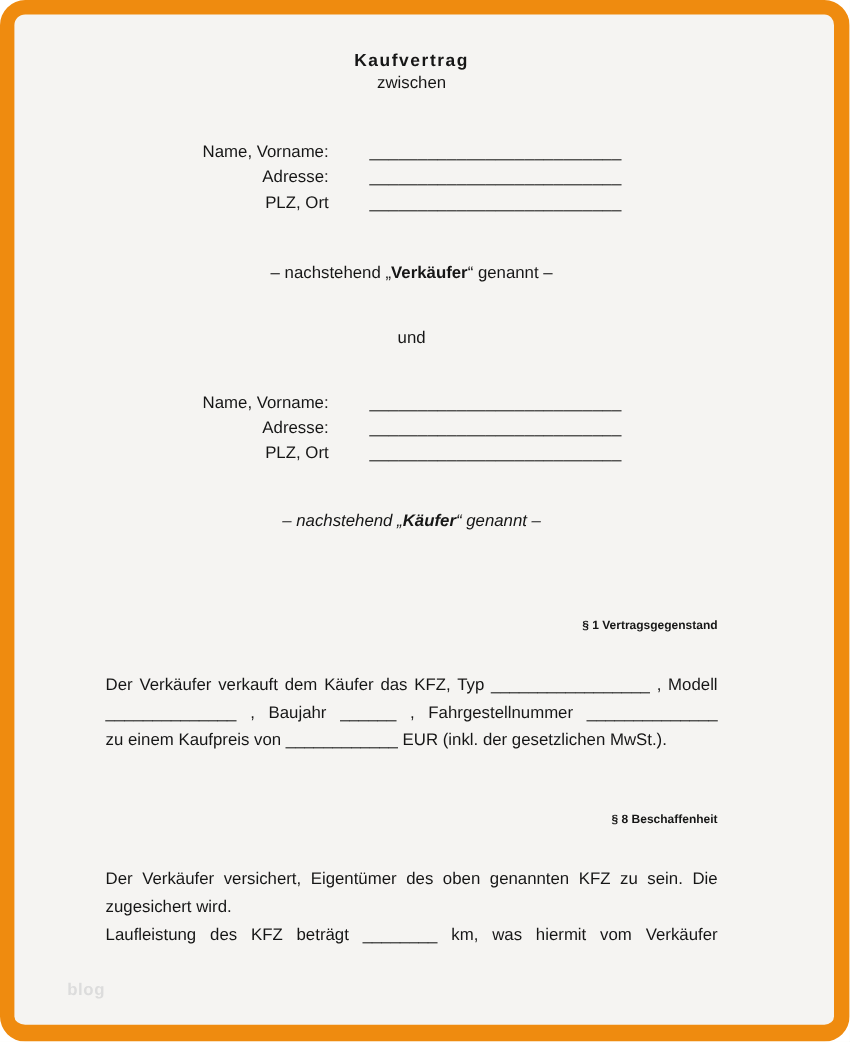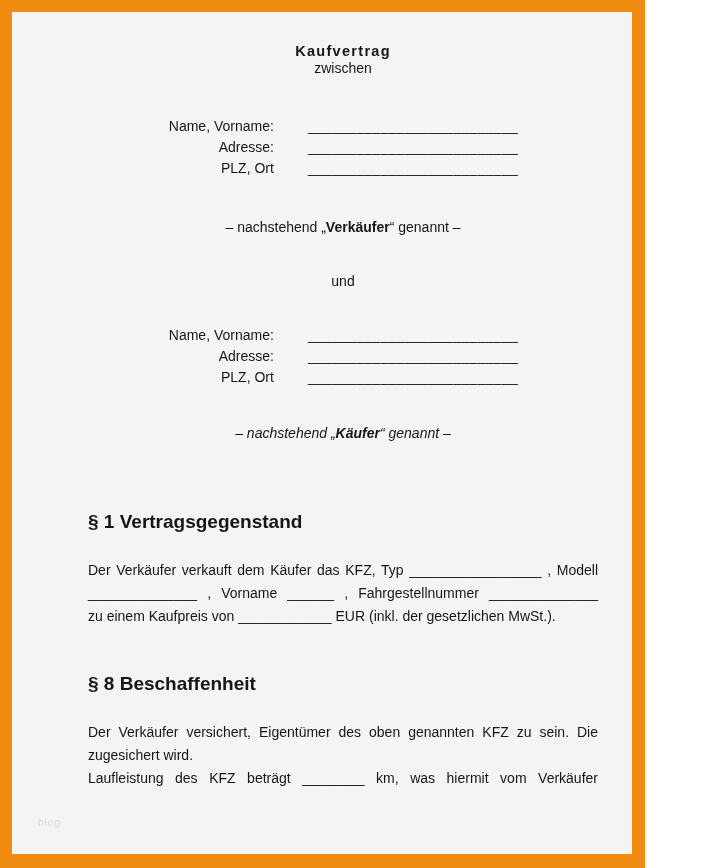--- a/index.html
+++ b/index.html
@@ -1,28 +1,29 @@
 <!DOCTYPE html>
 <html><head>
 <meta charset="utf-8">
 <style>
   html, body { margin: 0; padding: 0; background: #ffffff; }
   .frame {
-    width: 645px;
+    width: 708px;
     height: 868px;
     box-sizing: border-box;
     border-style: solid;
     border-color: #ef8b0f;
     border-width: 12px 13px 14px 12px;
     background: #f5f4f2;
     position: relative;
     overflow: hidden;
     font-family: "Liberation Sans", "DejaVu Sans", sans-serif;
     font-size: 14px;
     color: #161616;
+    border-radius: 21px;
   }
   .content {
     margin-left: 76px;
     width: 510px;
     padding-top: 31px;
   }
   .doc-title {
     margin: 0;
     text-align: center;
     font-size: 14.5px;
@@ -36,42 +37,43 @@
   .form-block { width: fit-content; margin: 40px auto 0 auto; }
   .form-block.buyer { margin-top: 36px; }
   .form-row { display: flex; line-height: 21px; white-space: pre; }
   .form-label { display: inline-block; width: 106px; text-align: right; }
   .form-line { letter-spacing: 0.3px; margin-left: 34px; }
   .designation { text-align: center; margin-top: 40px; line-height: 16px; }
   .designation.buyer { margin-top: 37px; font-style: italic; }
   .designation .b { font-weight: bold; }
   .section-heading {
     margin: 0;
-    text-align: left;
-    font-size: 19px;
+    text-align: right;
+    font-size: 10px;
     font-weight: bold;
     line-height: 17px;
   }
   .heading-1 { margin-top: 72px; }
   .heading-2 { margin-top: 47px; }
   .paragraph { margin-top: 29px; }
   .para-line {
     line-height: 23px;
     text-align: justify;
     text-align-last: justify;
     white-space: normal;
   }
   .para-line.last { text-align: left; text-align-last: left; }
   .watermark {
     position: absolute;
-    left: 26px;
+    left: 44px;
     top: 804px;
-    font-size: 11px;
+    font-size: 14px;
     color: #dcdcdc;
     letter-spacing: 0.5px;
+    font-weight: bold;
   }
 </style>
 </head>
 <body>
 
 <div class="frame">
   <div class="content">
 
     <h1 class="doc-title">Kaufvertrag</h1>
 
@@ -108,21 +110,21 @@
     </div>
 
     <div class="designation buyer">
       <span>– nachstehend „</span><span class="b">Käufer</span><span>“ genannt –</span>
     </div>
 
     <h2 class="section-heading heading-1">§ 1 Vertragsgegenstand</h2>
 
     <div class="paragraph">
       <div class="para-line">Der Verkäufer verkauft dem Käufer das KFZ, Typ _________________ , Modell</div>
-      <div class="para-line">______________ , Vorname ______ , Fahrgestellnummer ______________</div>
+      <div class="para-line">______________ , Baujahr ______ , Fahrgestellnummer ______________</div>
       <div class="para-line last">zu einem Kaufpreis von ____________ EUR (inkl. der gesetzlichen MwSt.).</div>
     </div>
 
     <h2 class="section-heading heading-2">§ 8 Beschaffenheit</h2>
 
     <div class="paragraph">
       <div class="para-line">Der Verkäufer versichert, Eigentümer des oben genannten KFZ zu sein. Die</div>
       <div class="para-line last">zugesichert wird.</div>
       <div class="para-line">Laufleistung des KFZ beträgt ________ km, was hiermit vom Verkäufer</div>
     </div>

